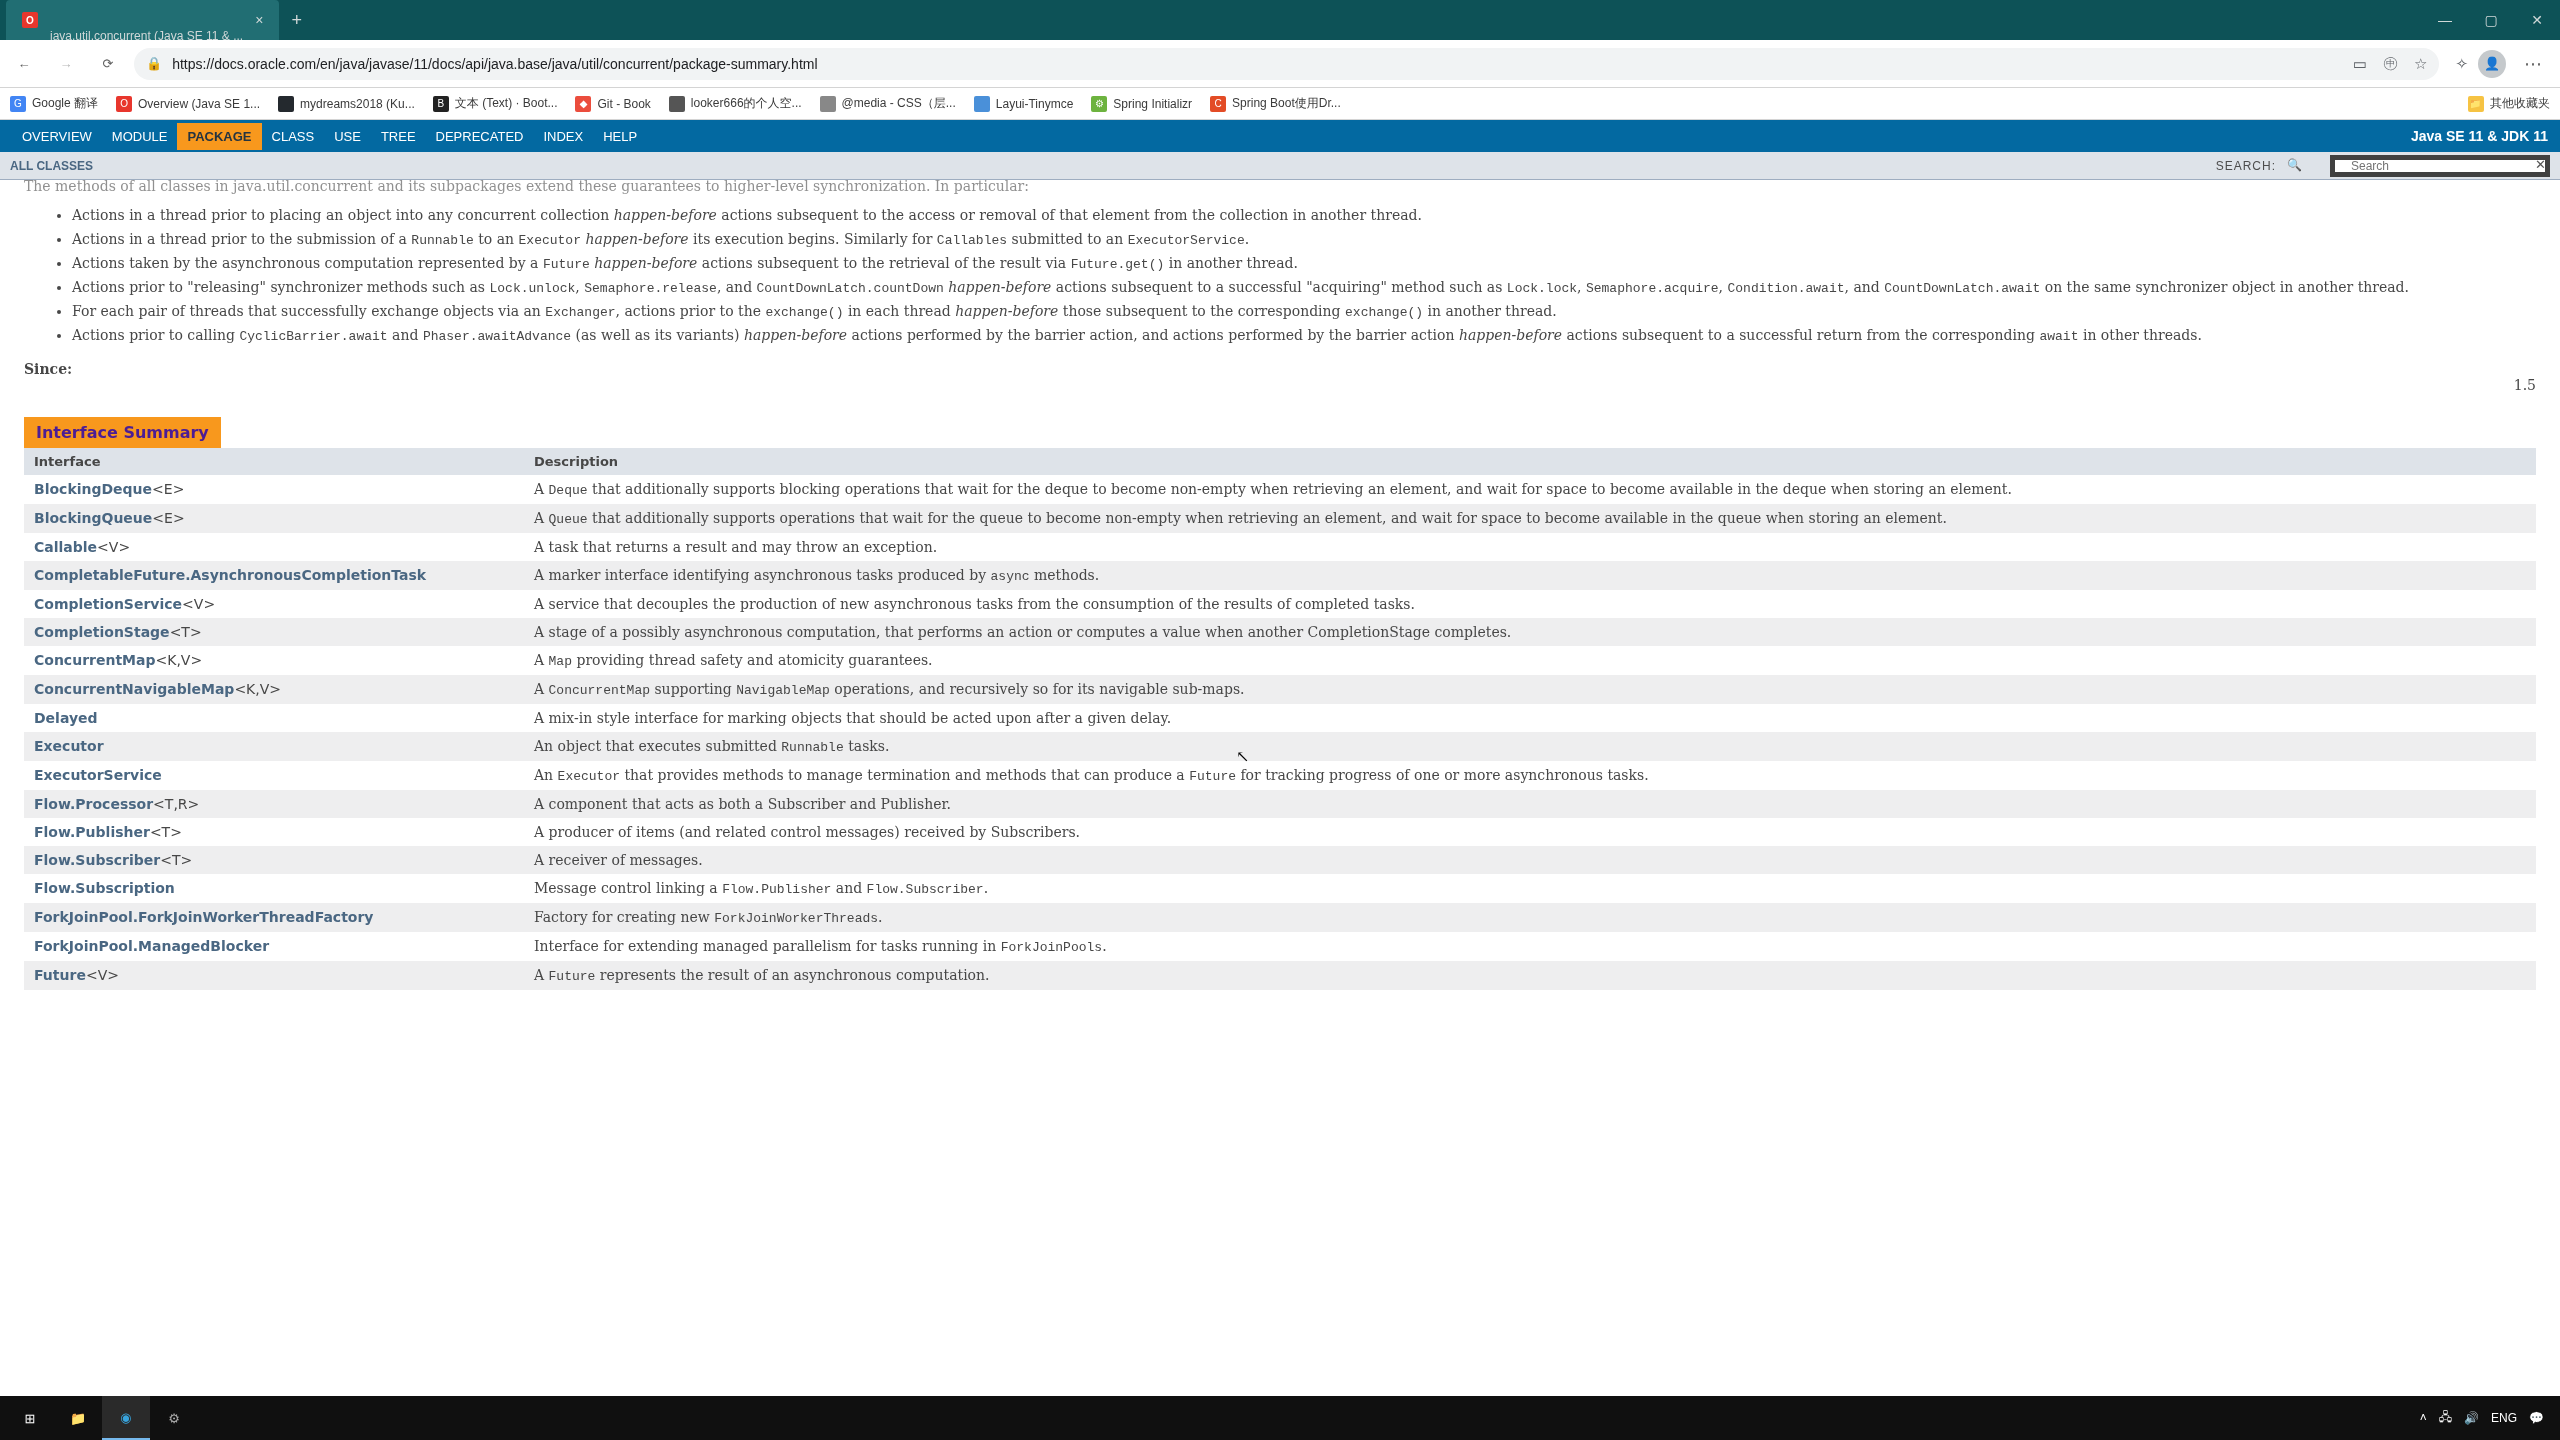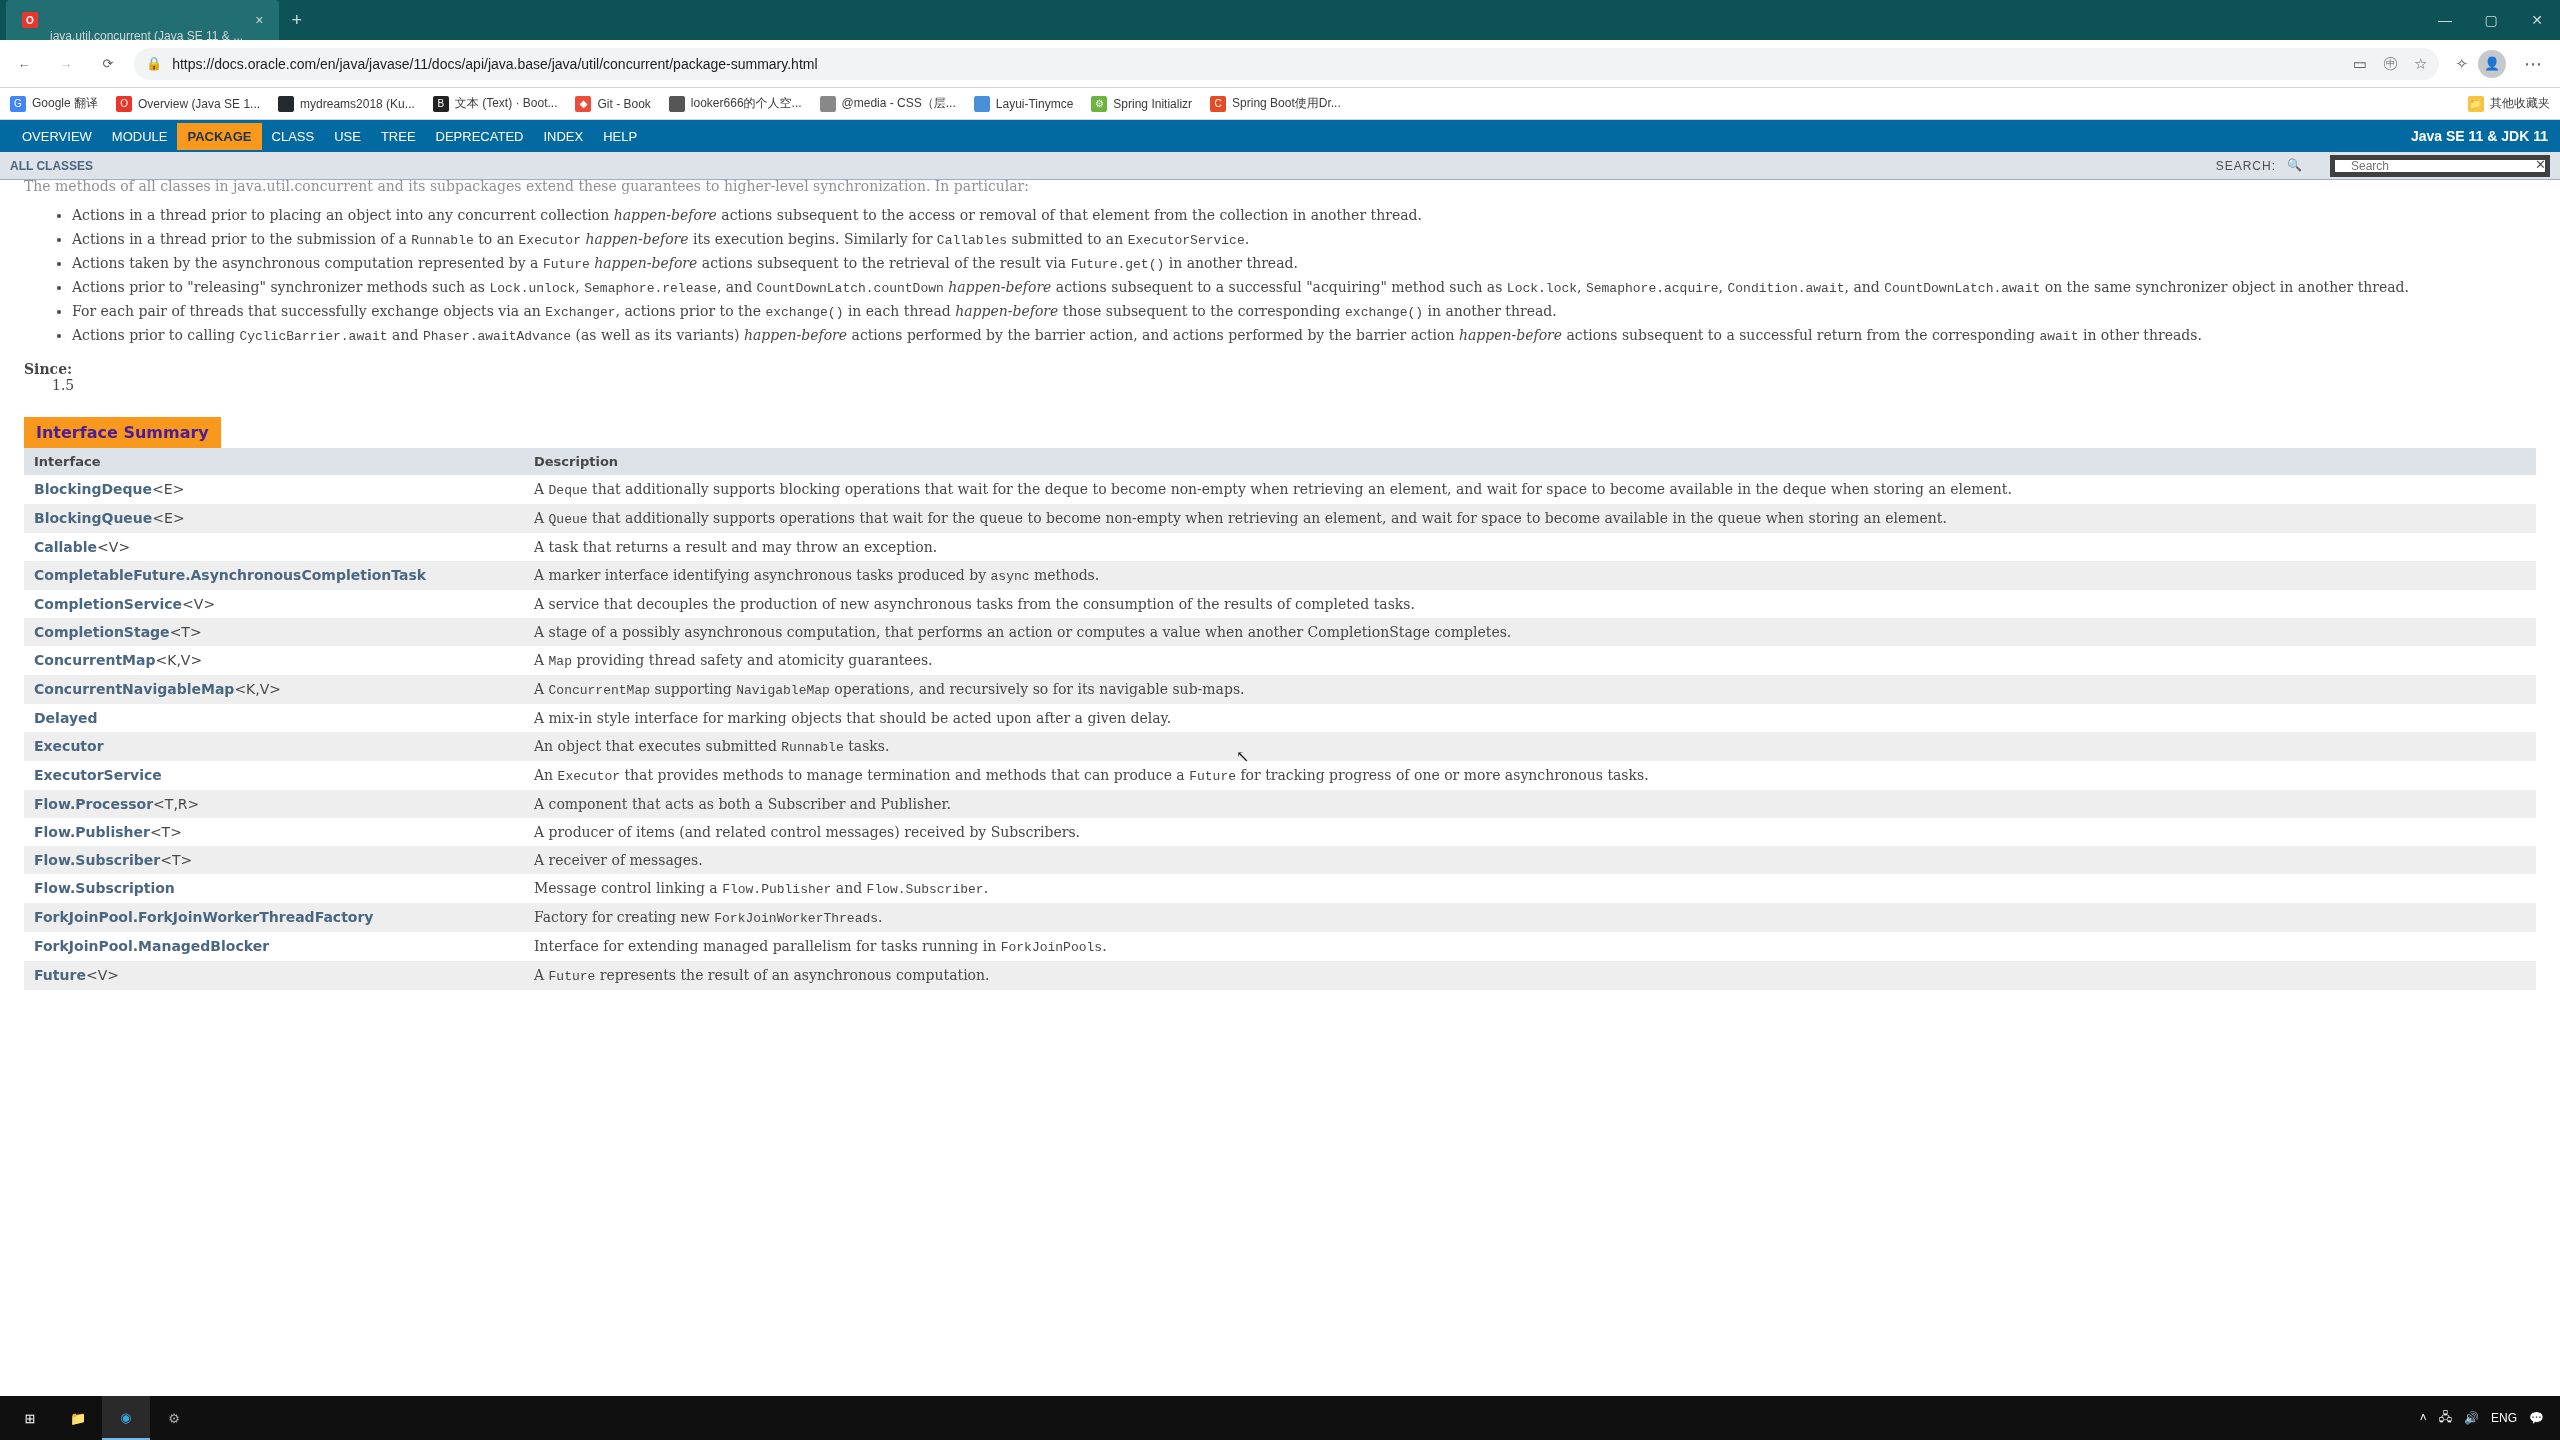--- a/index.html
+++ b/index.html
@@ -51,21 +51,21 @@
 .search-clear { position: absolute; right: 4px; top: 2px; cursor: pointer; color: #555; font-size: 13px; }
 
 
 .content { flex: 1; overflow-y: auto; padding: 0 24px 24px 24px; font-family: 'DejaVu Serif', Georgia, serif; color: #474747; position: relative; }
 .content p { margin: 4px 0; font-size: 14px; line-height: 1.5; }
 code { font-family: Liberation Mono, monospace; font-size: 13px; }
 .content ul { margin: 8px 0 12px 48px; }
 .content li { font-size: 14px; line-height: 1.55; margin: 2px 0; }
 .hb { font-style: italic; }
 .since-label { font-weight: bold; font-size: 14px; margin-top: 14px; }
-.since-val { margin-left: 28px; font-size: 14px; }
+.since-val { margin-left: 52px; font-size: 14px; text-align: right; }
 
 .summary-header { background: #f8981d; color: #4c1d95; font-weight: bold; padding: 6px 12px; font-size: 16px; font-family: 'DejaVu Sans', Arial, sans-serif; display: inline-block; margin-top: 24px; }
 .iface-table { width: 100%; border-collapse: collapse; font-family: 'DejaVu Sans', Arial, sans-serif; }
 .iface-table th { background: #dee3e9; text-align: left; padding: 6px 10px; font-size: 13px; font-weight: bold; }
 .iface-table td { padding: 6px 10px; font-size: 14px; vertical-align: top; }
 .iface-table tr.odd { background: #fff; }
 .iface-table tr.even { background: #eeeeef; border-radius: 6px; }
 .iface-link { color: #4A6782; font-weight: bold; text-decoration: none; cursor: pointer; }
 .iface-param { color: #474747; }
 .desc { font-family: 'DejaVu Serif', Georgia, serif; }

